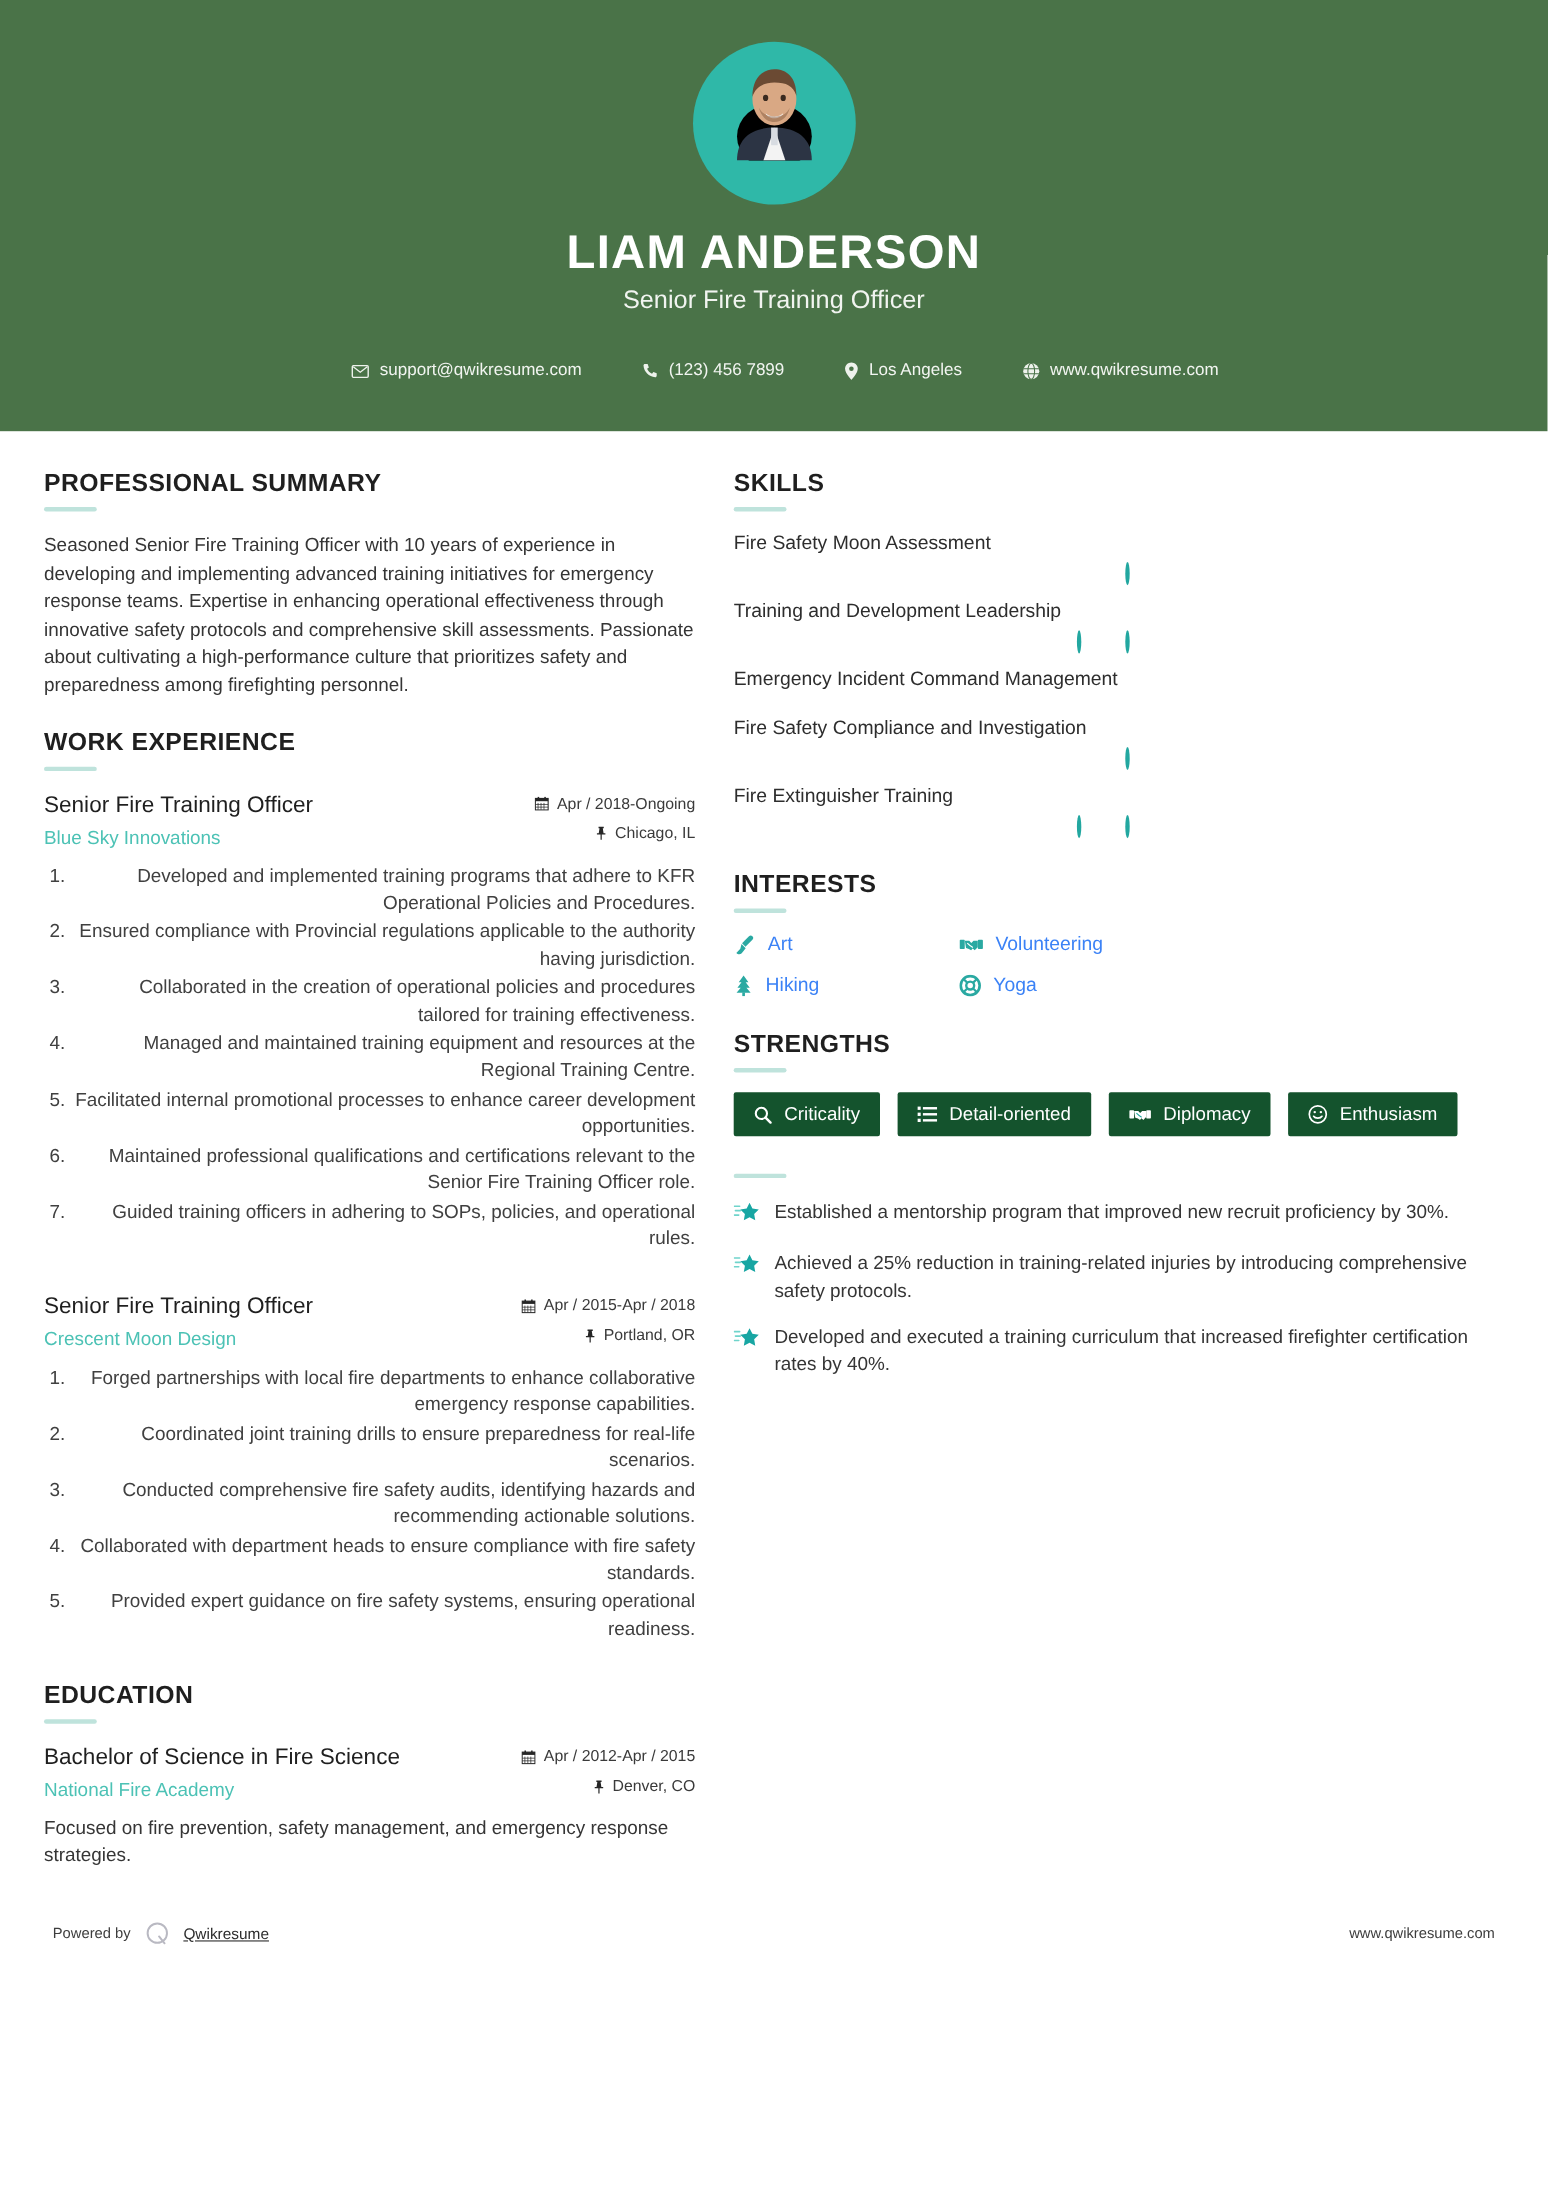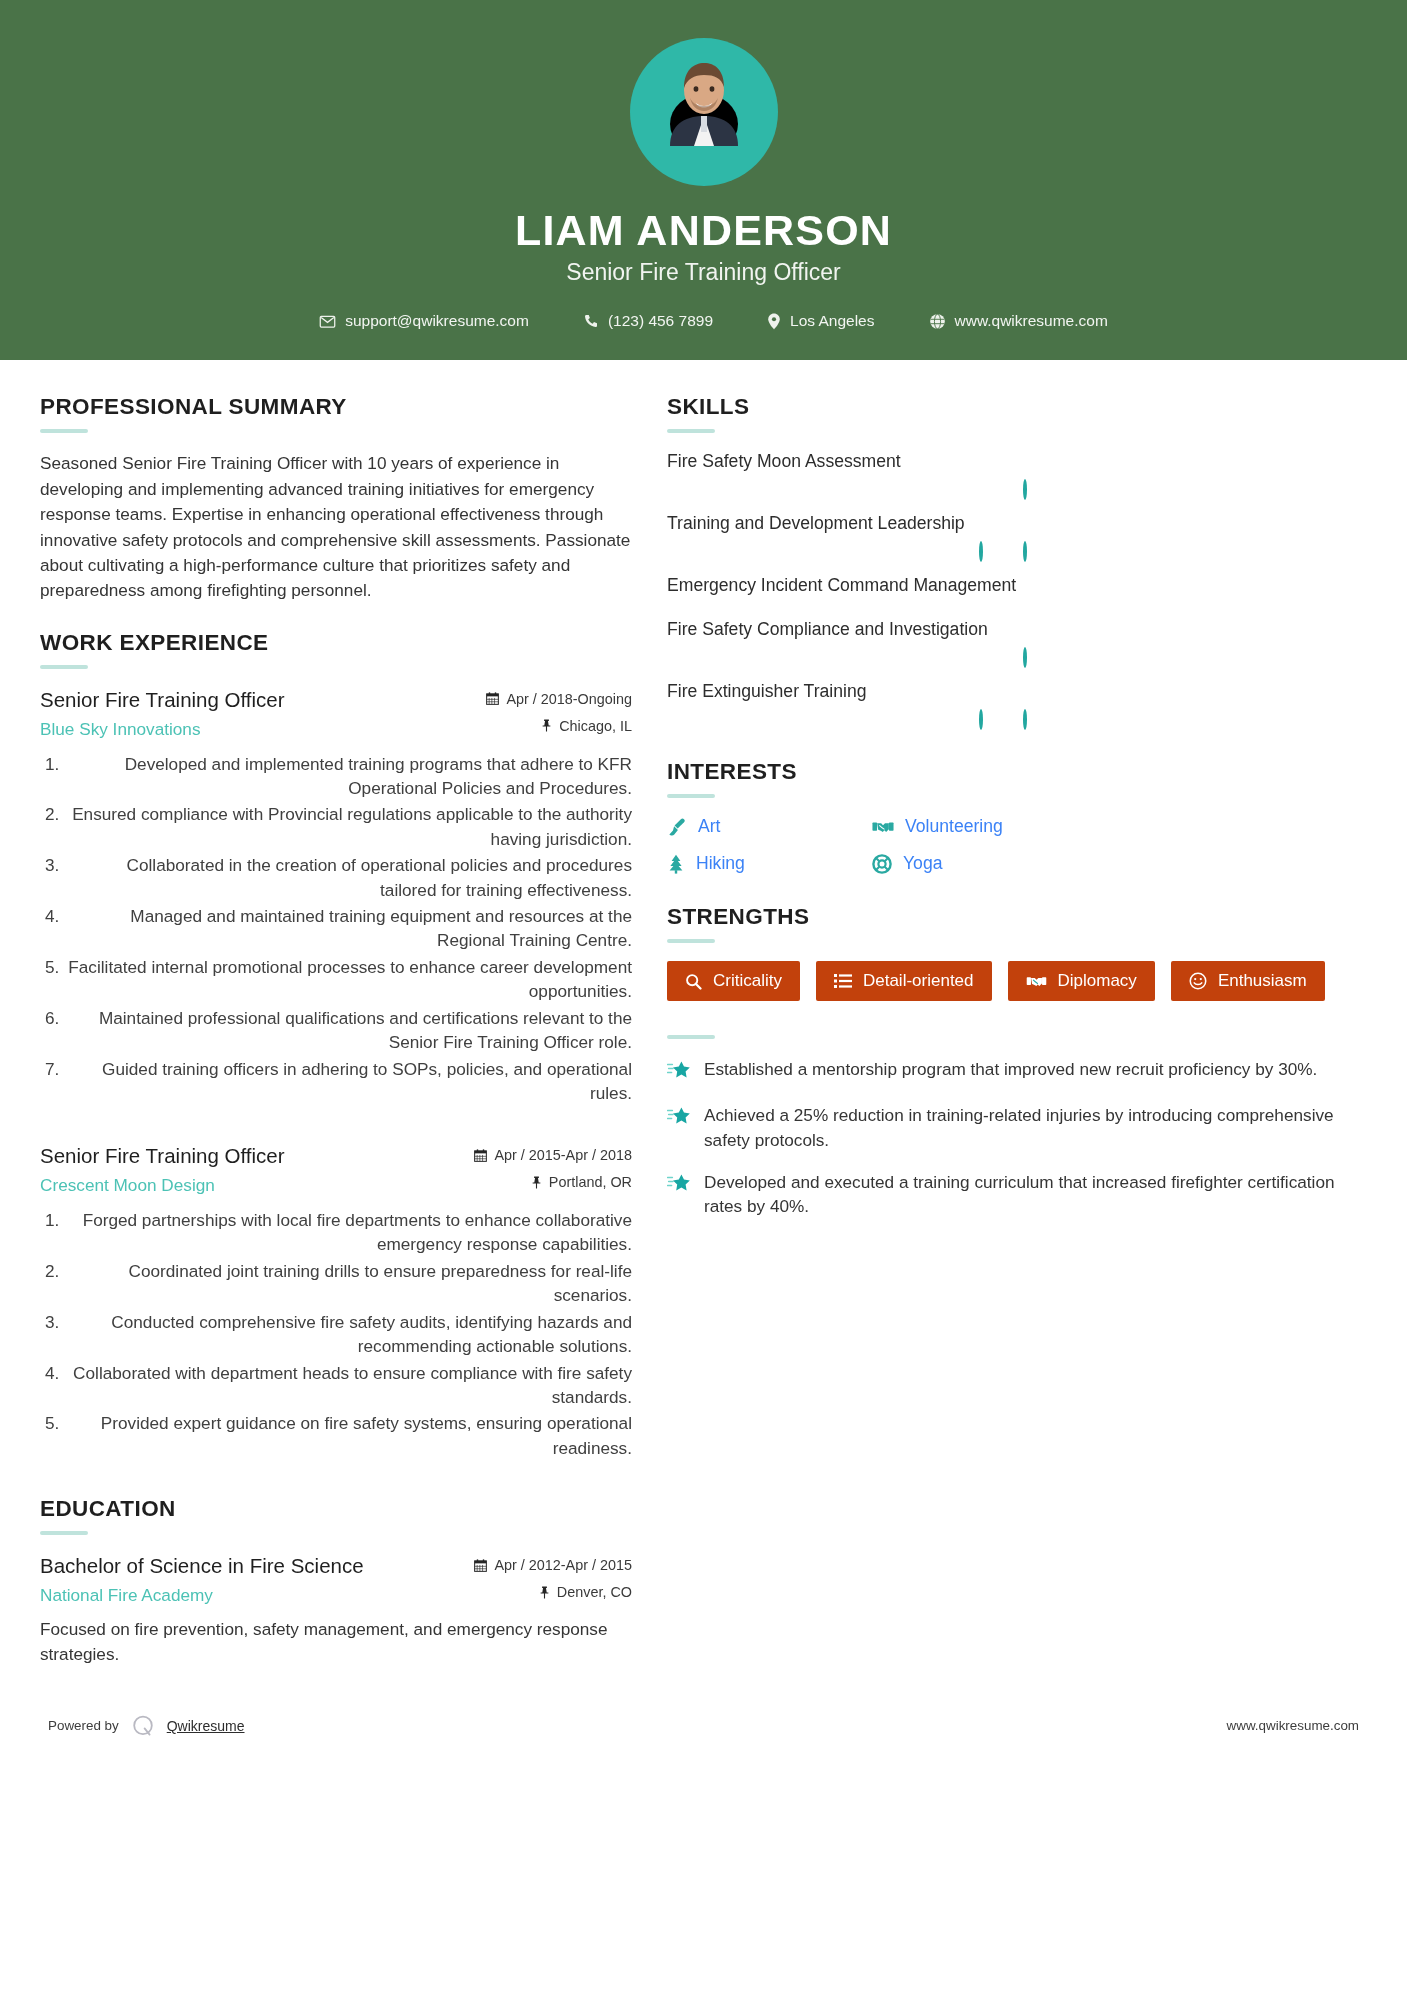--- a/index.html
+++ b/index.html
@@ -52,21 +52,21 @@
     align-items: center;
     gap: 0px;
     flex-wrap: wrap;
     font-size: 15.5px;
     color: #f2f5f1;
   }
   .contact-item {
     display: flex;
     align-items: center;
     gap: 9px;
-    margin: 0 17px;
+    margin: 16px 17px;
     padding-left: 20px;
   }
   .contact-item svg { display: block; }
 
   
   .content {
     display: flex;
     padding: 34px 40px 0 40px;
     gap: 30px;
     align-items: flex-start;
@@ -187,21 +187,21 @@
     color: #3b82f6;
   }
 
   
   .strengths {
     display: flex;
     flex-wrap: wrap;
     gap: 13px 16px;
   }
   .chip {
-    background: #c2410c;
+    background: #14532d;
     color: #ffffff;
     font-size: 17px;
     padding: 10px 18px;
     display: flex;
     align-items: center;
     gap: 11px;
     border-radius: 2px;
   }
 
   

